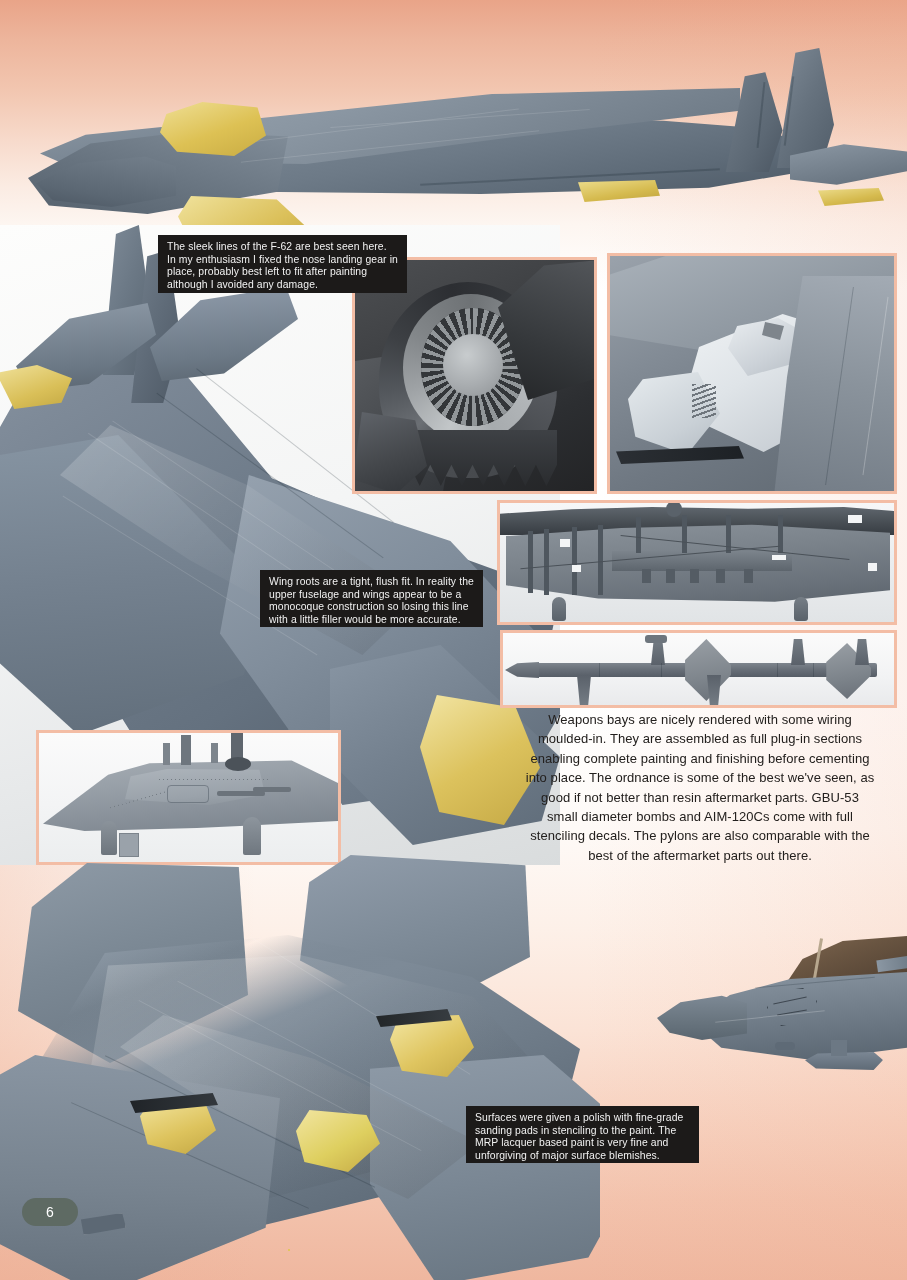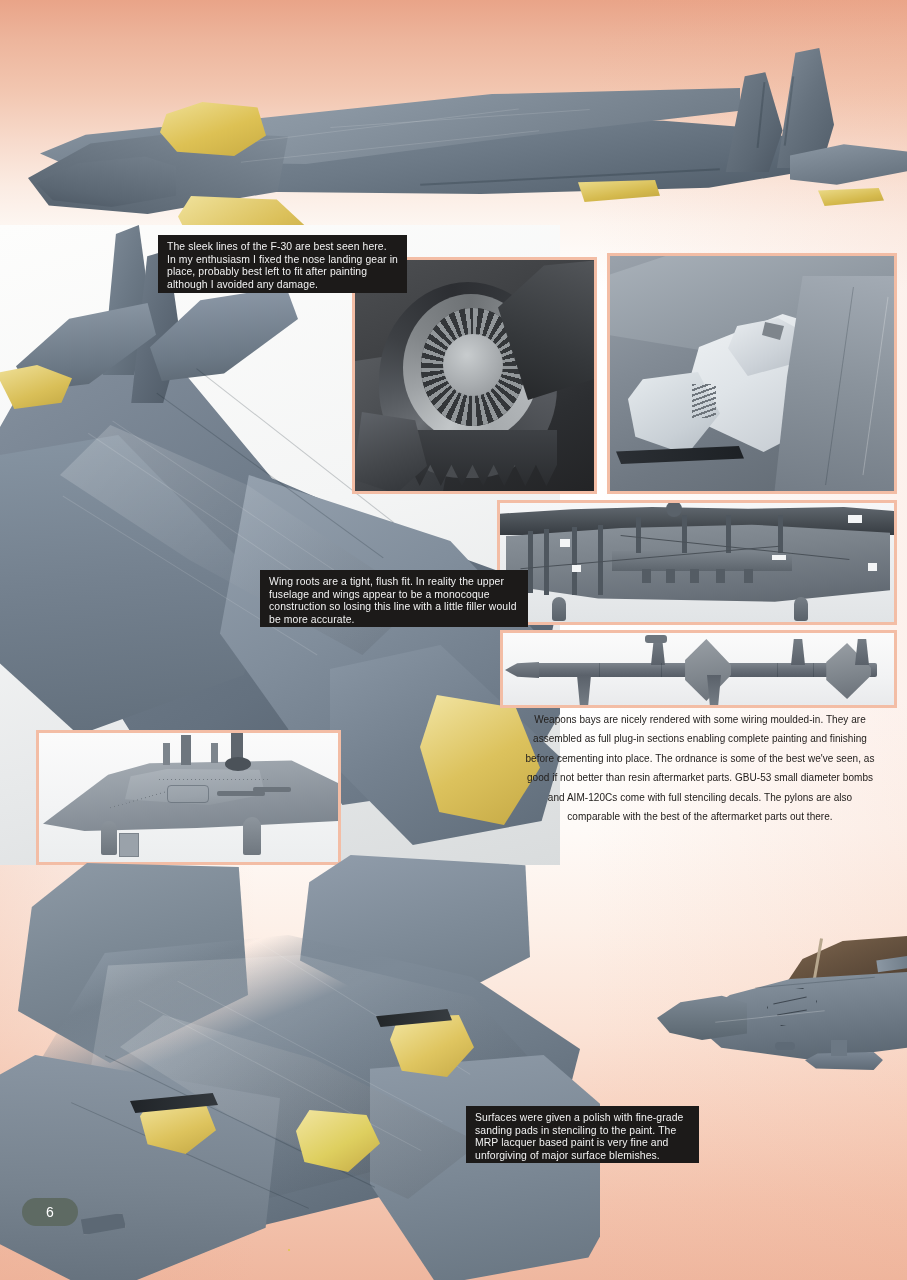--- a/index.html
+++ b/index.html
@@ -97,21 +97,21 @@
     padding: 6px 9px 7px 9px;
     box-sizing: border-box;
     letter-spacing: 0.01em;
   }
 
   
   .bodycopy {
     position: absolute;
     color: #23201e;
     font-family: "Liberation Sans", sans-serif;
-    font-size: 10px;
+    font-size: 13px;
     line-height: 19.4px;
     text-align: center;
     letter-spacing: 0.005em;
   }
 
   
   .folio {
     position: absolute;
     width: 56px; height: 28px;
     border-radius: 14px;
@@ -534,23 +534,23 @@
                 clip-path: polygon(0% 46%, 16% 8%, 88% 0%, 100% 44%, 88% 100%, 14% 92%);"></div>
     <div style="position:absolute; left:176px; top:110px; width:16px; height:16px; background:#6c7884;"></div>
     <div style="position:absolute; left:120px; top:112px; width:20px; height:8px; background:#5e6a76; border-radius:4px;"></div>
 
     <div class="panel-line-dk" style="left:100px; top:52px; width:120px; height:1px; transform:rotate(-5deg);"></div>
     <div class="panel-line" style="left:60px; top:86px; width:110px; height:1px; transform:rotate(-6deg); background:rgba(255,255,255,0.22);"></div>
     <div style="position:absolute; left:222px; top:28px; width:34px; height:12px;
                 background:linear-gradient(90deg,#8b97a3,#6e7b87); transform:rotate(-8deg);"></div>
   </div>
 
-  <div class="caption" style="left:158px; top:235px; width:249px; height:58px;">The sleek lines of the F-30 are best seen here. In my enthusiasm I fixed the nose landing gear in place, probably best left to fit after painting although I avoided any damage.</div>
-
-  <div class="caption" style="left:260px; top:570px; width:268px; height:57px;">Wing roots are a tight, flush fit. In reality the upper fuselage and wings appear to be a monocoque construction so losing this line with a little filler would be more accurate.</div>
+  <div class="caption" style="left:158px; top:235px; width:249px; height:58px;">The sleek lines of the F-62 are best seen here. In my enthusiasm I fixed the nose landing gear in place, probably best left to fit after painting although I avoided any damage.</div>
+
+  <div class="caption" style="left:260px; top:570px; width:223px; height:57px;">Wing roots are a tight, flush fit. In reality the upper fuselage and wings appear to be a monocoque construction so losing this line with a little filler would be more accurate.</div>
 
   <div class="caption" style="left:466px; top:1106px; width:233px; height:57px;">Surfaces were given a polish with fine-grade sanding pads in stenciling to the paint. The MRP lacquer based paint is very fine and unforgiving of major surface blemishes.</div>
 
   <div class="bodycopy" style="left:524px; top:710px; width:352px;">Weapons bays are nicely rendered with some wiring moulded-in. They are assembled as full plug-in sections enabling complete painting and finishing before cementing into place. The ordnance is some of the best we've seen, as good if not better than resin aftermarket parts. GBU-53 small diameter bombs and AIM-120Cs come with full stenciling decals. The pylons are also comparable with the best of the aftermarket parts out there.</div>
 
   <div class="folio" style="left: 22px; top: 1198px;">
     <span>6</span>
   </div>
 
 </div>

